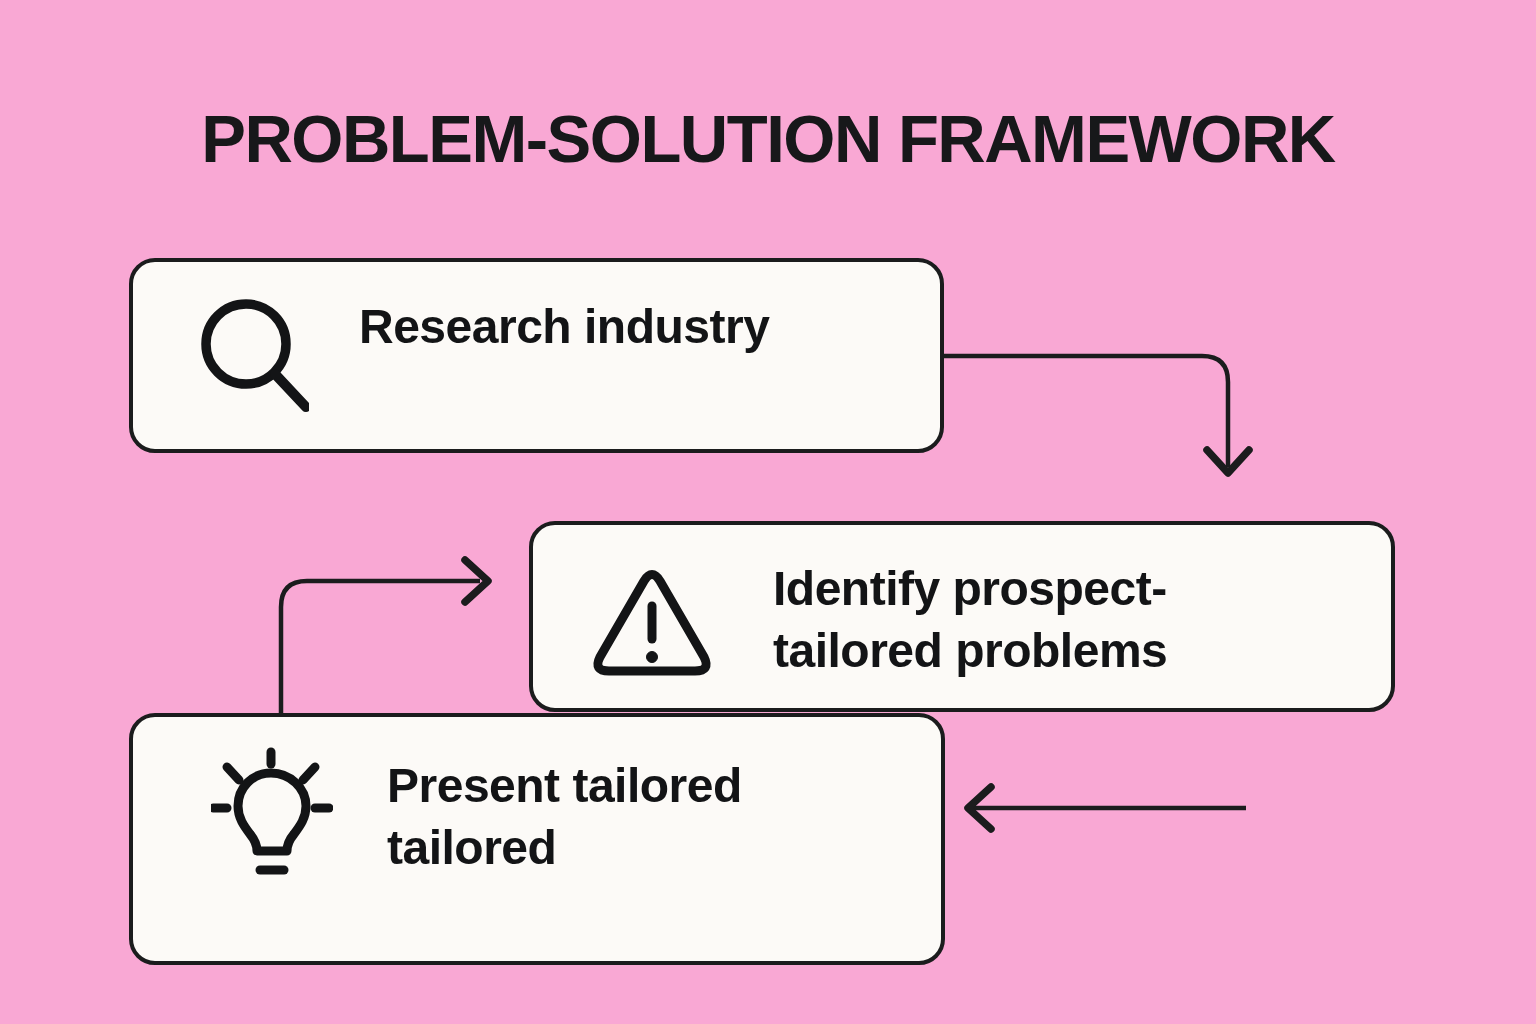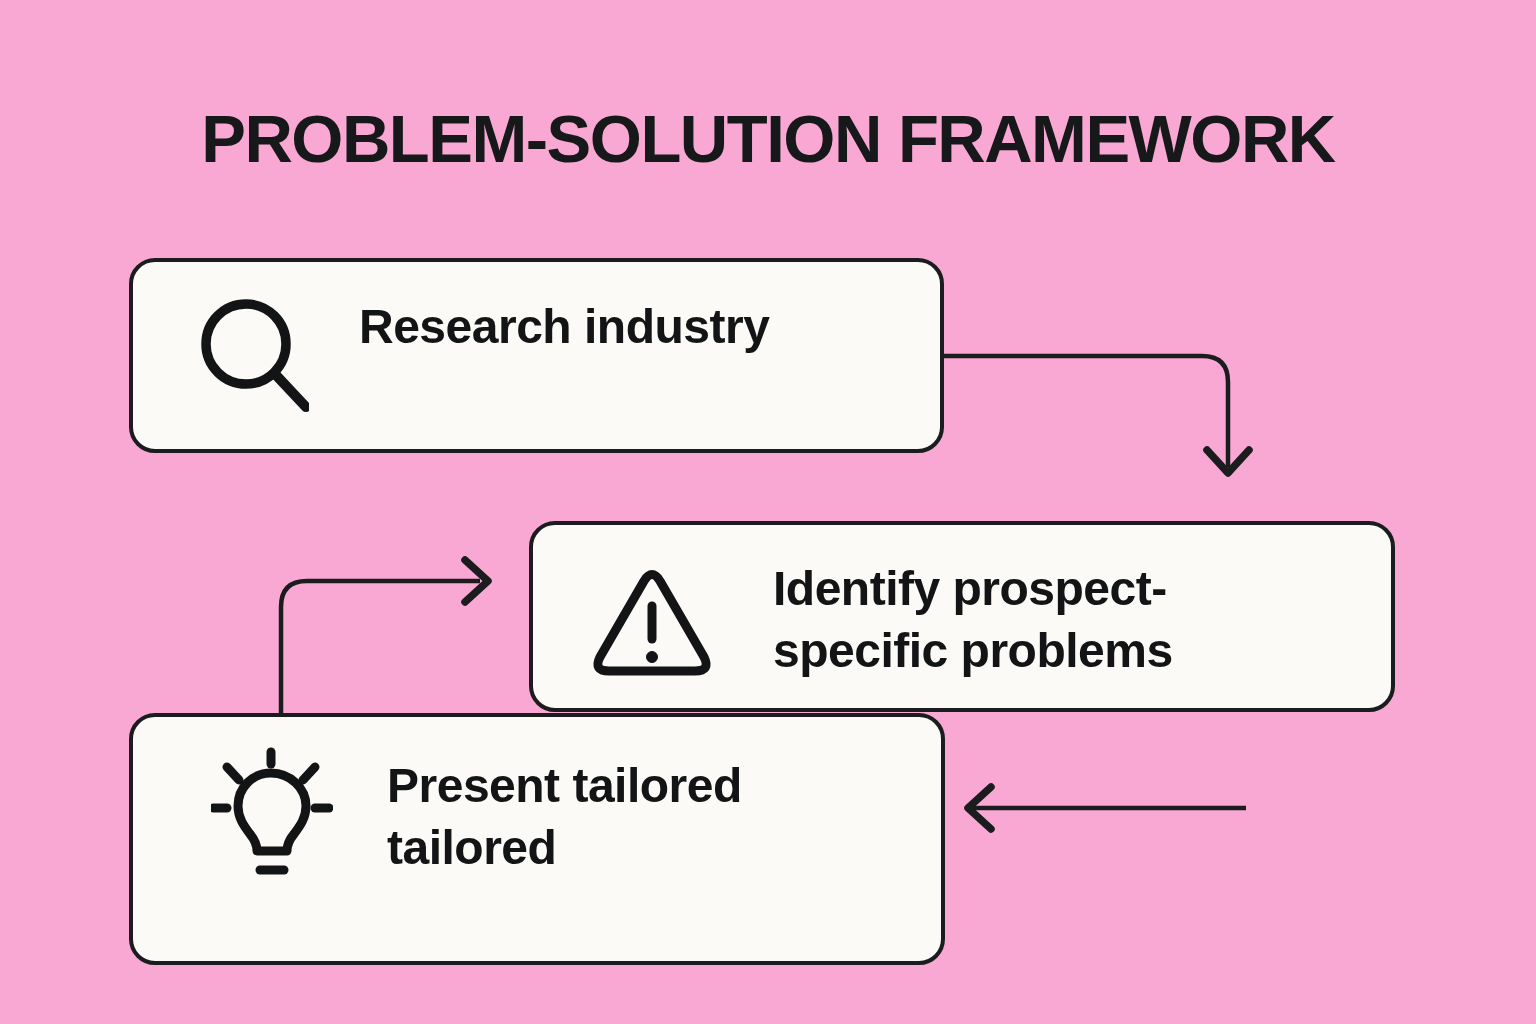--- a/index.html
+++ b/index.html
@@ -92,21 +92,21 @@
   <div class="step-box" id="box-identify" style="background: rgb(252, 250, 247);">
     <span class="icon-wrap">
       <svg class="glyph" width="128" height="114" viewBox="0 0 128 114" fill="none">
         <path d="M 72 15 L 116 91 Q 123 105 107 105 L 21 105 Q 5 105 12 91 L 56 15 Q 64 2 72 15 Z" stroke-width="9" stroke-linejoin="round"></path>
         <line x1="64" y1="40" x2="64" y2="73" stroke-width="9" stroke-linecap="round"></line>
         <circle cx="64" cy="91" r="5.5" fill="#131416" stroke="none"></circle>
       </svg>
     </span>
     <div class="step-text">
       <div>Identify prospect-</div>
-      <div>specific problems</div>
+      <div>tailored problems</div>
     </div>
   </div>
 
   <div class="step-box" id="box-present" style="background: rgb(252, 250, 247);">
     <span class="icon-wrap">
       <svg class="glyph" width="122" height="132" viewBox="0 0 122 132" fill="none" stroke-width="9" stroke-linecap="round" stroke-linejoin="round">
         <path d="M 60 26 C 41 26 27 41 27 59 C 27 71 33 79 39 87 C 44 93 46 98 46 104 L 76 104 C 76 98 78 93 83 87 C 89 79 95 71 95 59 C 95 41 79 26 60 26 Z"></path>
         <line x1="60" y1="5" x2="60" y2="17"></line>
         <line x1="16" y1="20" x2="28" y2="33"></line>
         <line x1="104" y1="20" x2="92" y2="33"></line>

